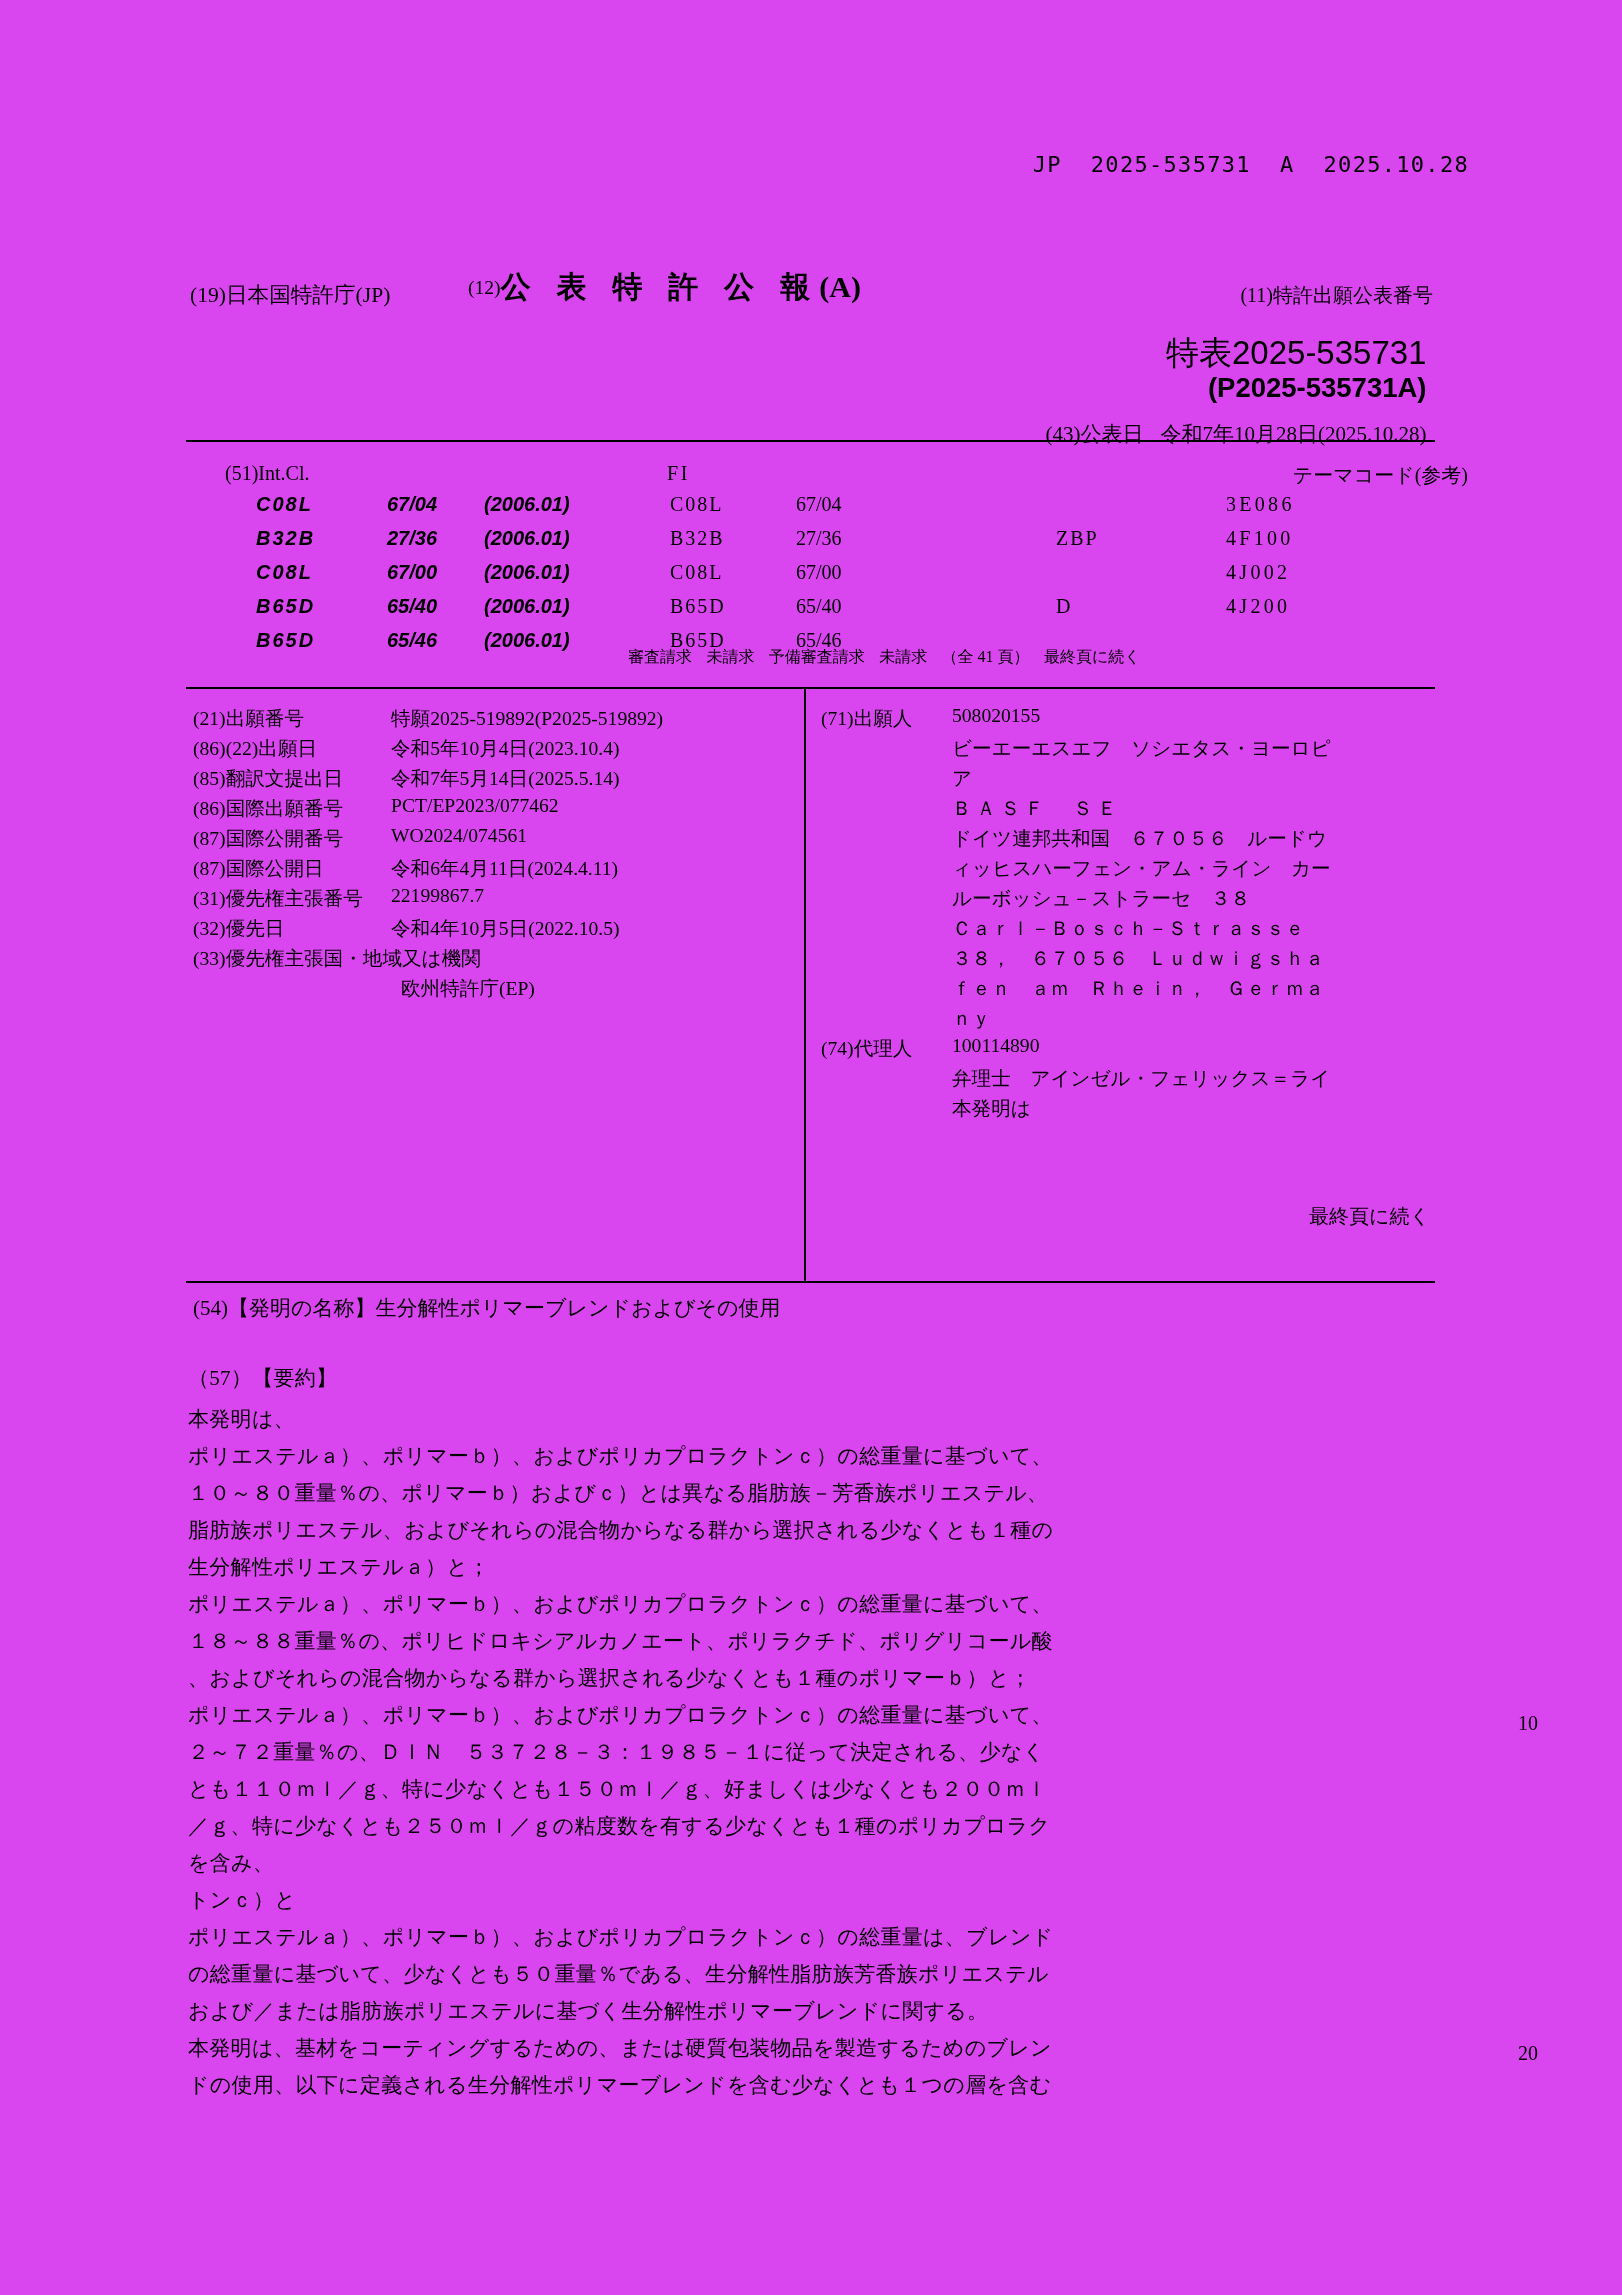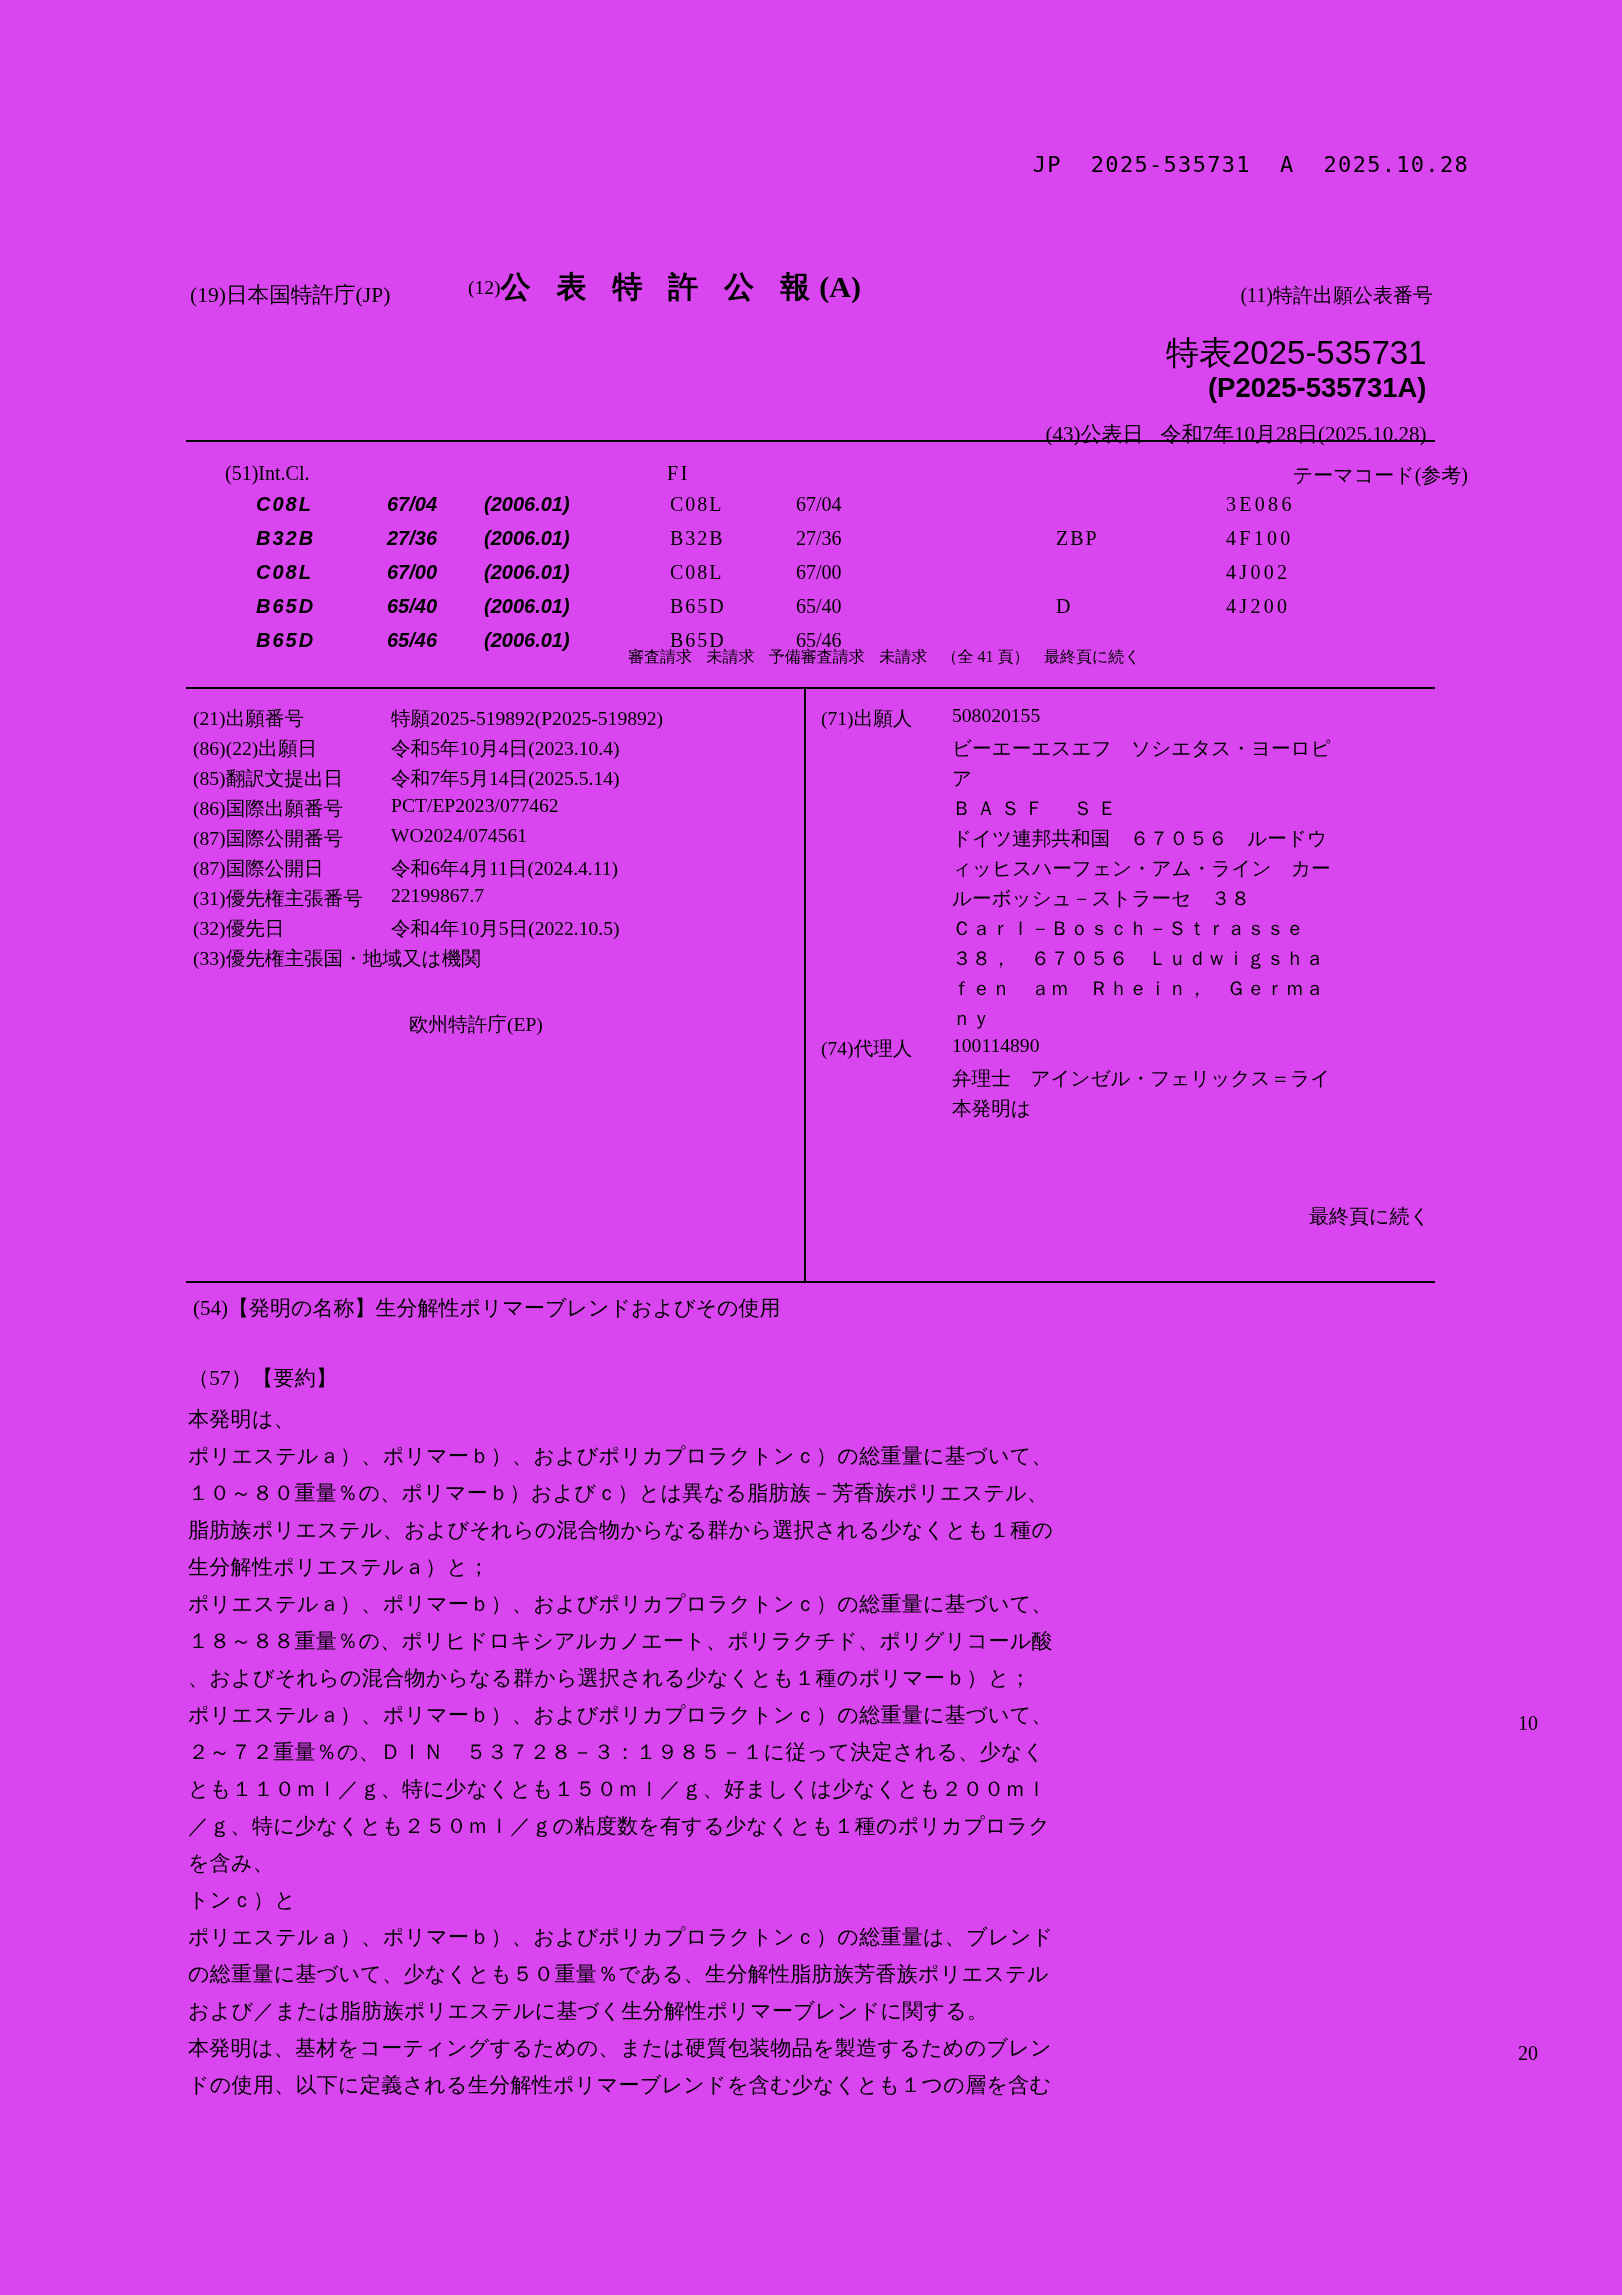--- a/index.html
+++ b/index.html
@@ -159,21 +159,21 @@
   .biblio-right {
     position: absolute;
     top: 705px;
     left: 821px;
     width: 615px;
     font-size: 19.6px;
   }
   .bl-row { position: relative; height: 30px; white-space: nowrap; }
   .bl-row .lbl { position: absolute; left: 0; }
   .bl-row .val { position: absolute; left: 198px; }
-  .bl-row .val-ind { position: absolute; left: 216px; margin-top: 36px; }
+  .bl-row .val-ind { position: absolute; left: 208px; }
 
   .br-row { position: relative; height: 30px; white-space: nowrap; }
   .br-row .lbl { position: absolute; left: 0; }
   .br-row .val { position: absolute; left: 131px; }
   .br-cont { position: relative; height: 30px; white-space: nowrap; padding-left: 131px; }
   .wide { letter-spacing: 4.6px; }
 
   .tail-note {
     position: absolute;
     top: 1203px;

